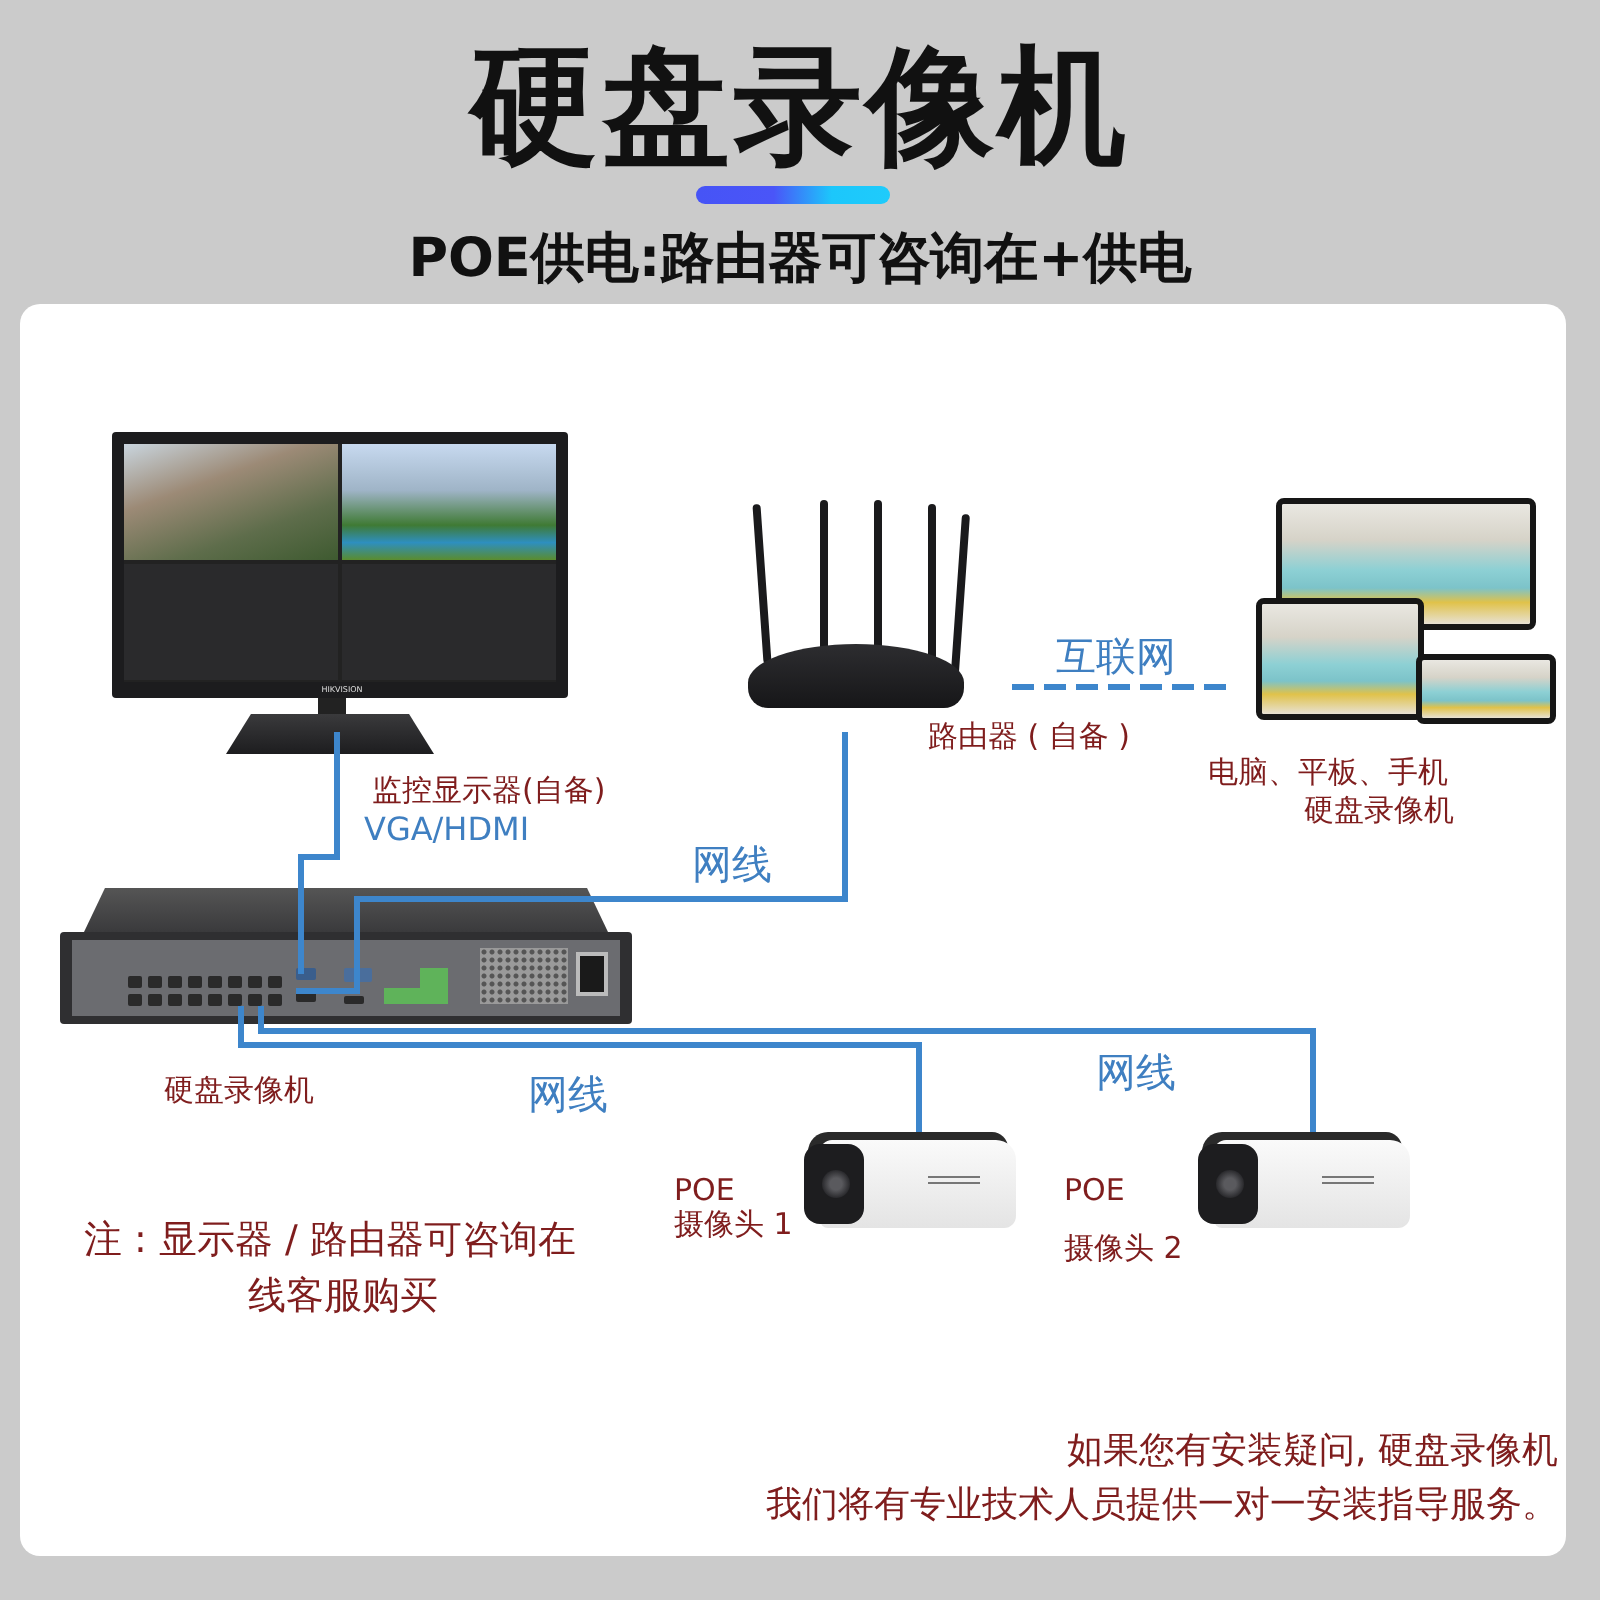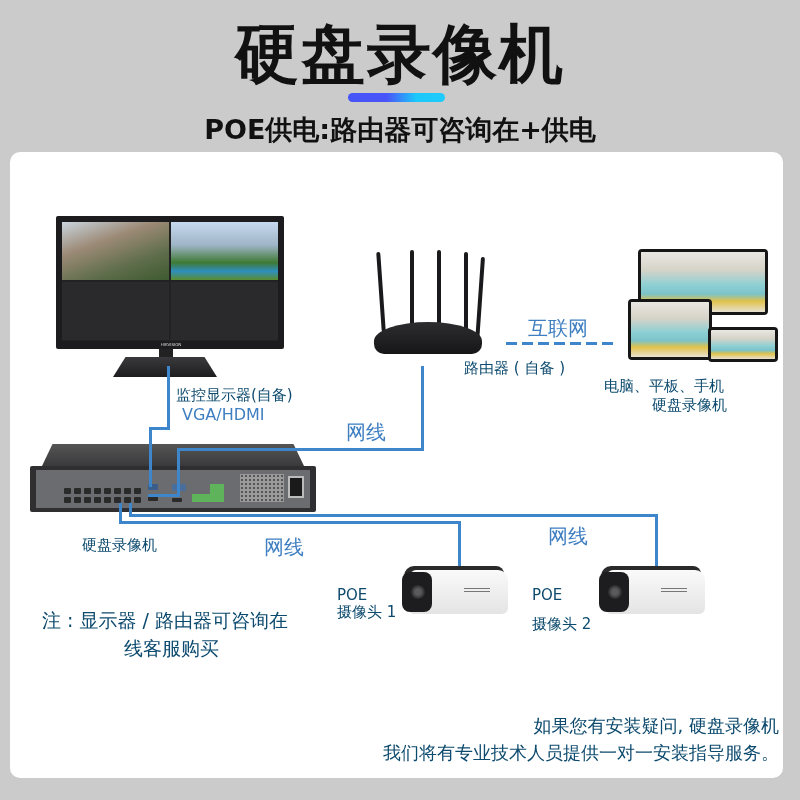--- a/index.html
+++ b/index.html
@@ -9,21 +9,21 @@
   .title { position: absolute; left: 0; top: 14px; width: 800px; text-align: center;
            font-size: 64px; font-weight: bold; letter-spacing: 2px; color: #111; line-height: 80px; }
   .title-bar { position: absolute; left: 348px; top: 93px; width: 97px; height: 9px; border-radius: 5px;
                background: linear-gradient(90deg, #4654f6 0%, #4a55f8 40%, #1cc7fb 70%, #1fcbfb 100%); }
   .subtitle { position: absolute; left: 0; top: 112px; width: 800px; text-align: center;
               font-size: 27px; font-weight: bold; color: #111; line-height: 36px; }
 
   .card { position: absolute; left: 10px; top: 152px; width: 773px; height: 626px;
           background: #fff; border-radius: 10px; }
 
-  .lbl { position: absolute; font-size: 15px; color: #0c4a6e; line-height: 19px; white-space: nowrap; }
+  .lbl { position: absolute; font-size: 15px; color: #7f1d1d; line-height: 19px; white-space: nowrap; }
   .blue-lbl { position: absolute; font-size: 20px; color: #3f7fc1; line-height: 24px; white-space: nowrap; }
   .cable { position: absolute; background: #3d86cc; }
 
   
   .monitor { position: absolute; left: 56px; top: 216px; width: 228px; height: 133px; background: #1c1c1e;
              border-radius: 2px; }
   .monitor .screen { position: absolute; left: 6px; top: 6px; width: 216px; height: 119px; background: #222; }
   .monitor .q { position: absolute; width: 107px; height: 58px; }
   .monitor .q1 { left: 0; top: 0; background: linear-gradient(160deg, #c9d5de 0%, #9c8a76 35%, #5e6d4b 70%, #3e5a30 100%); }
   .monitor .q2 { left: 109px; top: 0; background: linear-gradient(180deg, #c7d9ef 0%, #9fb4c7 40%, #3f7a34 70%, #2e8fbf 85%, #5a8c2e 100%); }
@@ -80,21 +80,21 @@
     <div class="q q1"></div>
     <div class="q q2"></div>
     <div class="q q3"></div>
     <div class="q q4"></div>
   </div>
   <div class="brand">HIKVISION</div>
 </div>
 <div class="stand-neck"></div>
 <div class="stand-base"></div>
 
-<div class="lbl" style="left:176px; top:386px;">监控显示器(自备)</div>
+<div class="lbl" style="left:186px; top:386px;">监控显示器(自备)</div>
 <div class="lbl" style="left:182px; top:405px; color:#3f7fc1; font-size:16px;">VGA/HDMI</div>
 
 <div class="antenna" style="left:379px; top:252px; height:80px; transform:rotate(-4deg);"></div>
 <div class="antenna" style="left:410px; top:250px; height:78px;"></div>
 <div class="antenna" style="left:437px; top:250px; height:76px;"></div>
 <div class="antenna" style="left:464px; top:252px; height:80px;"></div>
 <div class="antenna" style="left:478px; top:257px; height:86px; transform:rotate(4deg);"></div>
 <div class="router-body"></div>
 <div class="lbl" style="left:464px; top:359px;">路由器 ( 自备 )</div>
 

